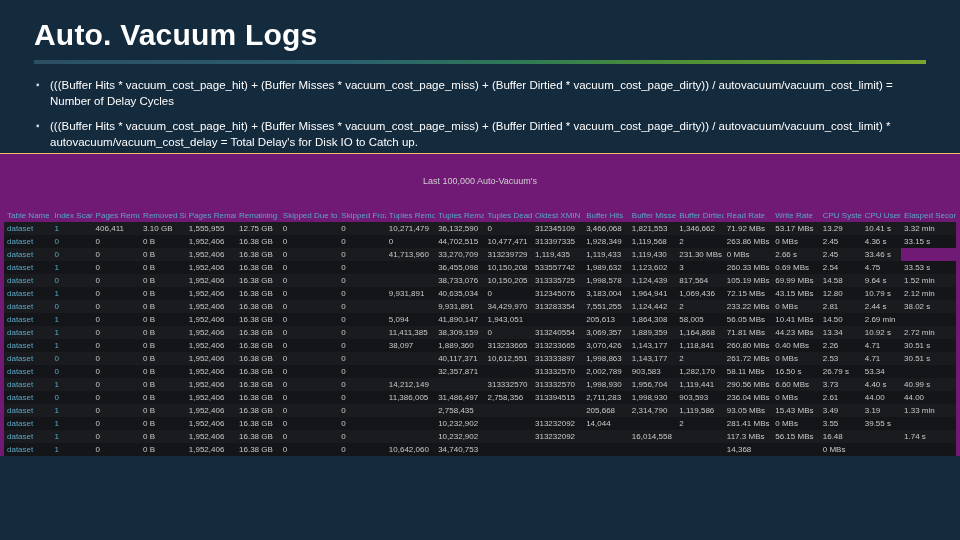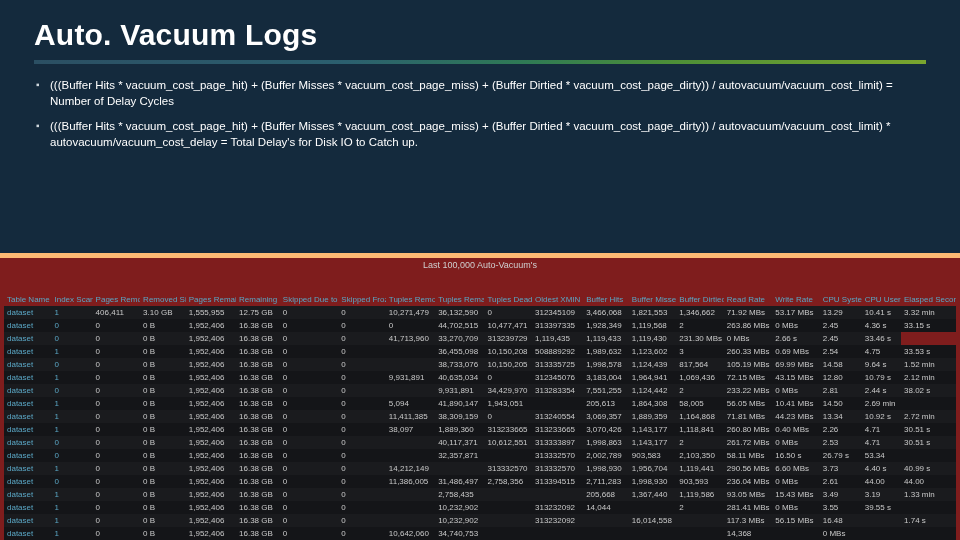--- a/index.html
+++ b/index.html
@@ -3,21 +3,21 @@
 <meta charset="utf-8">
 <style>
   * { margin: 0; padding: 0; box-sizing: border-box; }
   html, body { width: 960px; height: 540px; overflow: hidden; }
   body {
     font-family: Arial, Helvetica, sans-serif;
     background: #142a3d;
     color: #fff;
   }
   .slide {
-    width: 960px; height: 540px;
+    width: 960px; height: 456px;
     padding: 18px 34px 0 34px;
     position: relative;
   }
   .title {
     color: #fff;
     font-size: 30px;
     font-weight: 700;
     letter-spacing: 0.2px;
     margin-bottom: 8px;
   }
@@ -44,23 +44,23 @@
     position: absolute;
     left: 0; top: 0;
     font-size: 10px;
     color: #cdd6dc;
   }
   .table-wrap {
     position: absolute;
     left: 0; right: 0;
     bottom: 0;
     width: 960px;
-    background: #7f1d1d;
-    padding: 0 4px 0 4px;
-    border-top: 5px solid #fdba74;
+    background: #701a75;
+    padding: 20px 4px 0 4px;
+    border-top: 1px solid #fdba74;
   }
   .table-caption {
     color: #cfcfcf;
     font-size: 9px;
     text-align: center;
     padding: 2px 0 3px 0;
   }
   table {
     border-collapse: collapse;
     width: 100%;
@@ -236,21 +236,21 @@
             <td>1</td>
             <td>0</td>
             <td>0 B</td>
             <td>1,952,406</td>
             <td>16.38 GB</td>
             <td>0</td>
             <td>0</td>
             <td></td>
             <td>36,455,098</td>
             <td>10,150,208</td>
-            <td>508889292</td>
+            <td>533557742</td>
             <td>1,989,632</td>
             <td>1,123,602</td>
             <td>3</td>
             <td>260.33 MBs</td>
             <td>0.69 MBs</td>
             <td>2.54</td>
             <td>4.75</td>
             <td>33.53 s</td>
           </tr>
           <tr>
@@ -415,21 +415,21 @@
             <td>1,952,406</td>
             <td>16.38 GB</td>
             <td>0</td>
             <td>0</td>
             <td></td>
             <td>32,357,871</td>
             <td></td>
             <td>313332570</td>
             <td>2,002,789</td>
             <td>903,583</td>
-            <td>2,103,350</td>
+            <td>1,282,170</td>
             <td>58.11 MBs</td>
             <td>16.50 s</td>
             <td>26.79 s</td>
             <td>53.34</td>
             <td></td>
           </tr>
           <tr>
             <td>dataset</td>
             <td>1</td>
             <td>0</td>
@@ -480,21 +480,21 @@
             <td>0 B</td>
             <td>1,952,406</td>
             <td>16.38 GB</td>
             <td>0</td>
             <td>0</td>
             <td></td>
             <td>2,758,435</td>
             <td></td>
             <td></td>
             <td>205,668</td>
-            <td>1,367,440</td>
+            <td>2,314,790</td>
             <td>1,119,586</td>
             <td>93.05 MBs</td>
             <td>15.43 MBs</td>
             <td>3.49</td>
             <td>3.19</td>
             <td>1.33 min</td>
           </tr>
           <tr>
             <td>dataset</td>
             <td>1</td>

